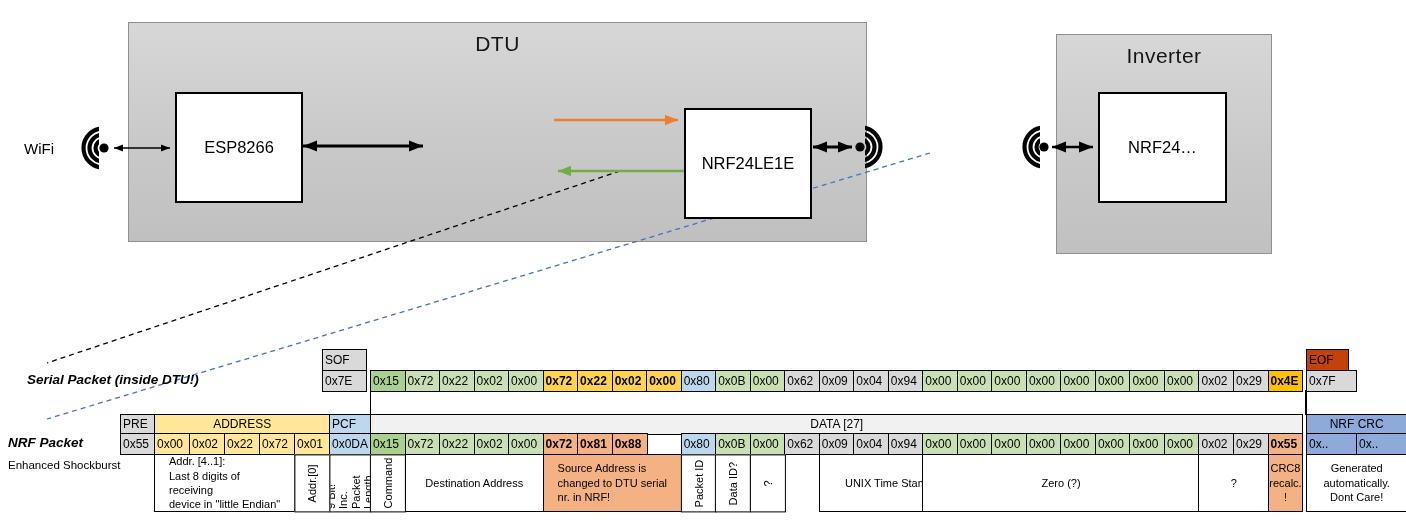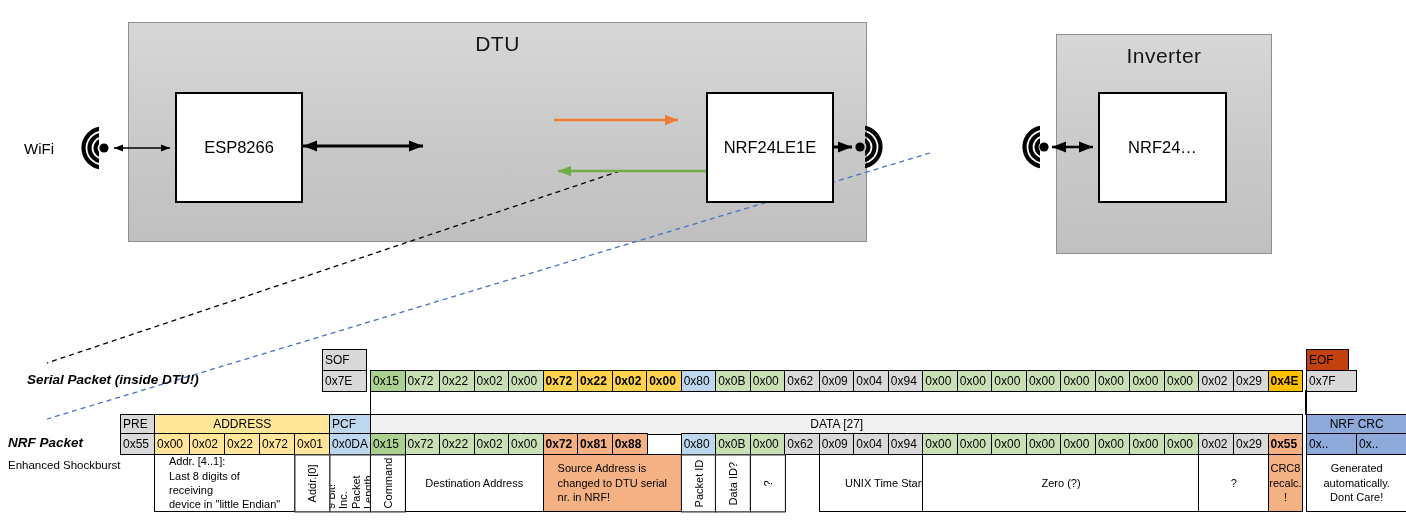--- a/index.html
+++ b/index.html
@@ -97,21 +97,21 @@
     <line x1="303" y1="146" x2="423" y2="146" stroke="#000" stroke-width="3" marker-start="url(#mL)" marker-end="url(#mL)"></line>
     <line x1="554" y1="120" x2="678" y2="120" stroke="#ED7D31" stroke-width="2.6" marker-end="url(#mO)"></line>
     <line x1="806" y1="171" x2="558" y2="171" stroke="#70AD47" stroke-width="2.6" marker-end="url(#mG)"></line>
     <line x1="813" y1="147" x2="852" y2="147" stroke="#000" stroke-width="3" marker-start="url(#mL)" marker-end="url(#mL)"></line>
     <line x1="1052" y1="147" x2="1093" y2="147" stroke="#000" stroke-width="2.6" marker-start="url(#mL)" marker-end="url(#mL)"></line>
   </svg>
 
   <div class="chip" style="left:175px;top:92px;width:124px;height:107px;">
     <span>ESP8266</span>
   </div>
-  <div class="chip" style="left:684px;top:92px;width:124px;height:107px;margin-left:22px;">
+  <div class="chip" style="left:684px;top:108px;width:124px;height:107px;">
     <span>NRF24LE1E</span>
   </div>
   <div class="chip" style="left:1098px;top:92px;width:125px;height:107px;">
     <span>NRF24…</span>
   </div>
 
   <div class="wifi-label" style="left:24px;top:140px;">WiFi</div>
 
   <div class="pkt-label" style="left:27px;top:372px;">Serial Packet (inside DTU!)</div>
   <div class="pkt-label" style="left:8px;top:435px;">NRF Packet</div>

